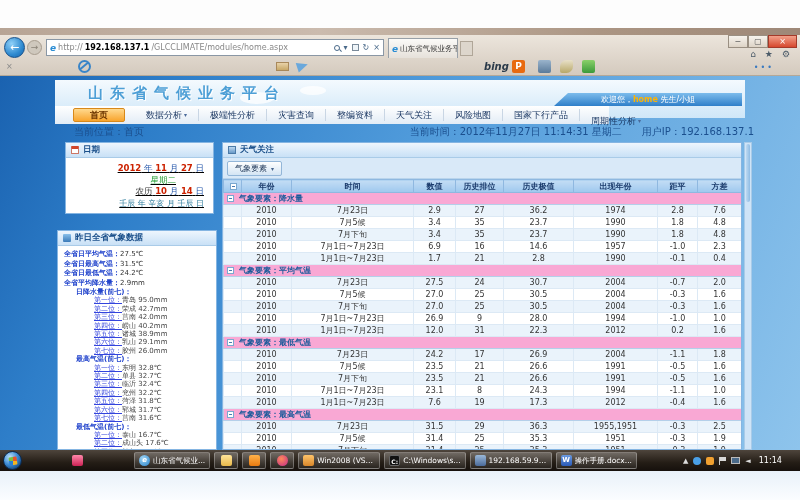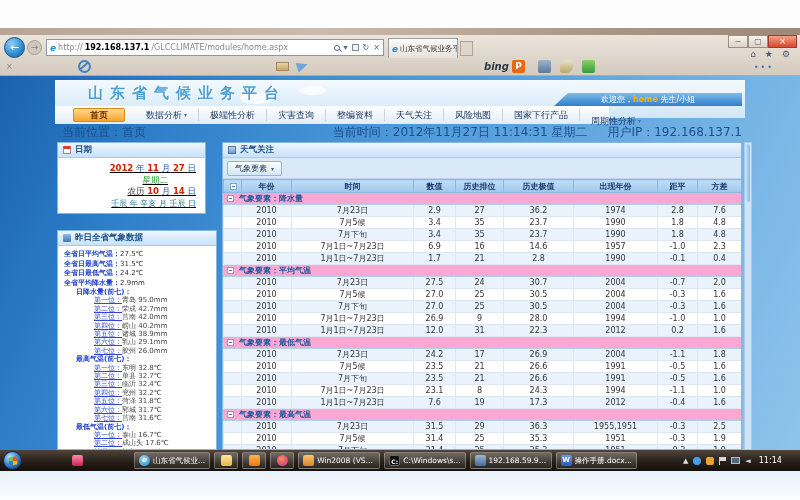--- a/index.html
+++ b/index.html
@@ -71,33 +71,33 @@
 
   .nav-bar { position:absolute; left:55px; top:30px; width:554px; height:18px;
     background:linear-gradient(#ffffff,#e2ecf6); display:flex; align-items:center; padding-left:18px; }
   .nav-item { font-size:9px; color:#16335f; padding:0 11px; height:12px; line-height:12px;
     display:flex; gap:2px; align-items:center; border-right:1px solid #c9d6e4; white-space:nowrap; }
   .nav-item:last-child { border-right:none;margin-top:12px; }
   .nav-item.active { background:linear-gradient(#ffd98e,#f8a42c); border:1px solid #d8891a; border-radius:2px;
     color:#6b3500; font-weight:bold; height:14px; line-height:12px; padding:0 16px; margin-right:10px; }
   .nav-arrow { font-size:6px; color:#4a6a9a; }
 
-  .crumb-row { position:absolute; left:56px; top:48px; width:690px; height:16px; font-size:12px; color:#1b4f8e;
+  .crumb-row { position:absolute; left:68px; top:48px; width:690px; height:16px; font-size:10px; color:#1b4f8e;
     display:flex; align-items:center; }
   .crumb { padding-left:6px; }
   .crumb-right { margin-left:auto; display:flex; gap:20px; padding-right:4px; }
 
   
   .sidebar { position:absolute; left:57px; top:66px; width:162px; height:308px; }
   .panel { background:#fff; border:1px solid #85b5e2; }
   .panel-hd { height:15px; background:linear-gradient(#eef6fd,#c9e1f6); border-bottom:1px solid #a9cbe8;
     display:flex; align-items:center; gap:4px; padding-left:5px; font-size:8.5px; font-weight:bold; color:#1a4f8a; }
   .cal-icon { width:8px; height:8px; background:#fff; border:1px solid #cc7766; border-top:3px solid #d0452a; border-radius:1px; flex:none; }
   .data-icon { width:8px; height:8px; background:linear-gradient(#8ac0ea,#3a7ab8); border-radius:1px; flex:none; }
-  .cal-panel { position:absolute; left:0; top:0; width:149px; height:72px; }
+  .cal-panel { position:absolute; left:8px; top:0; width:149px; height:72px; }
   .cal-body { padding:5px 9px 0 0; text-align:right; font-size:8.5px; line-height:11.5px; white-space:nowrap;text-decoration:underline; }
   .num { color:#cc2200; font-weight:bold; }
   .unit { color:#2255aa; }
   .weekday { color:#1a9a2a; margin-right:28px; }
   .lunar-label { color:#333; }
   .ganzhi { color:#2a7a9a; font-size:8px; }
   .data-panel { position:absolute; left:0; top:88px; width:160px; height:220px; overflow:hidden; }
   .data-body { padding:4px 0 0 6px; font-size:7px; white-space:nowrap; }
   .stat-row { line-height:9.5px; }
   .stat-label { color:#2244cc; font-weight:bold; }

